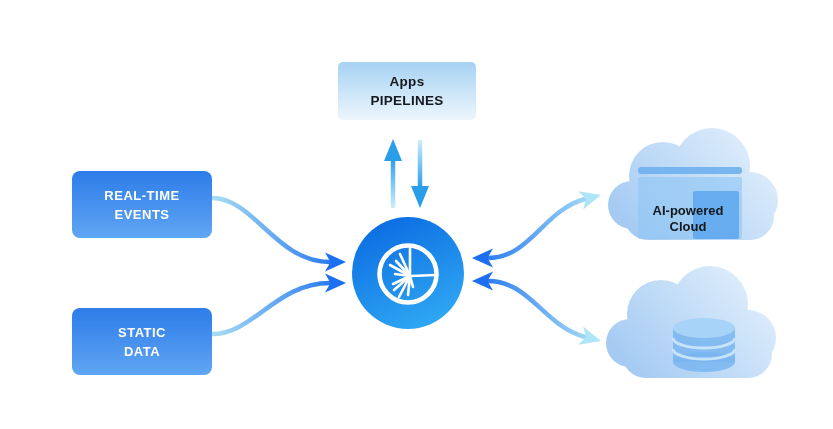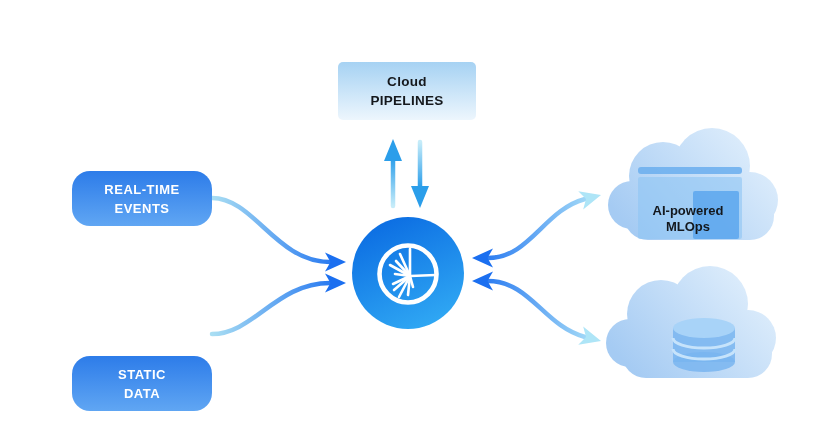--- a/index.html
+++ b/index.html
@@ -7,26 +7,26 @@
     position:relative; width:833px; height:429px; background:#ffffff;
     font-family:"Liberation Sans", sans-serif; overflow:hidden;
   }
   .layer { position:absolute; left:0; top:0; width:833px; height:429px; }
 
   .node-box {
     position:absolute; display:flex; align-items:center; justify-content:center;
     text-align:center; font-weight:700; white-space:pre-line;
   }
   .blue-box {
-    width:140px; height:55px; border-radius:18px;
+    width:140px; height:67px; border-radius:8px;
     background:linear-gradient(180deg,#2d7ce9 0%, #60a6f3 100%);
     color:#ffffff; font-size:13px; line-height:19px; letter-spacing:.5px;
   }
   #realtime-box { left:72px; top:171px; }
-  #static-box   { left:72px; top:308px;margin-top:48px; }
+  #static-box   { left:72px; top:308px; }
 
   .mlops-box {
     left:338px; top:62px; width:138px; height:58px; border-radius:5px;
     background:linear-gradient(180deg,#a6d2f3 0%, #edf6fd 100%);
     color:#15181c; font-size:13.5px; line-height:19px; letter-spacing:.3px;
   }
 
   .hub {
     position:absolute; left:352px; top:217px; width:112px; height:112px;
     border-radius:50%;
@@ -97,21 +97,21 @@
     </g>
 
     <g>
       <path d="M 488 281 C 530 281 544 326 585 337" fill="none" stroke="url(#gRight)" stroke-width="4.5" stroke-linecap="round"></path>
       <polygon points="472,281 493,271.5 487.5,281 493,290.5" fill="#1b6ff0"></polygon>
       <polygon points="601,341 580,331.5 585.5,341 580,350.5" transform="rotate(15 601 341)" fill="#aee5f7"></polygon>
     </g>
   </svg>
 
   <div class="node-box mlops-box">
-    <span>Cloud
+    <span>Apps
 PIPELINES</span>
   </div>
 
   <div class="node-box blue-box" id="realtime-box">
     <span>REAL-TIME
 EVENTS</span>
   </div>
 
   <div class="node-box blue-box" id="static-box">
     <span>STATIC
@@ -151,21 +151,21 @@
       <circle cx="142" cy="72" r="28"></circle>
       <rect x="16" y="50" width="150" height="62" rx="24"></rect>
     </g>
     <g>
       <rect x="30" y="39" width="104" height="7" rx="3" fill="#6fb0ee" opacity="0.9"></rect>
       <rect x="30" y="49" width="104" height="62" rx="2" fill="#8ec4f3" opacity="0.6"></rect>
       <rect x="85" y="63" width="46" height="48" rx="2" fill="#58a4ee" opacity="0.8"></rect>
     </g>
   </svg>
   <div class="cloud-label" id="ai-label">AI-powered
-MLOps</div>
+Cloud</div>
 
   <svg class="cloud-svg" id="cs-cloud" width="170" height="112" viewBox="0 0 170 112">
     <defs>
       <linearGradient id="gCloud2" gradientUnits="userSpaceOnUse" x1="150" y1="6" x2="30" y2="110">
         <stop offset="0" stop-color="#e1effc"></stop>
           <stop offset="1" stop-color="#a5cbf3"></stop>
       </linearGradient>
     </defs>
     <g fill="url(#gCloud2)">
       <circle cx="55" cy="48" r="34"></circle>

